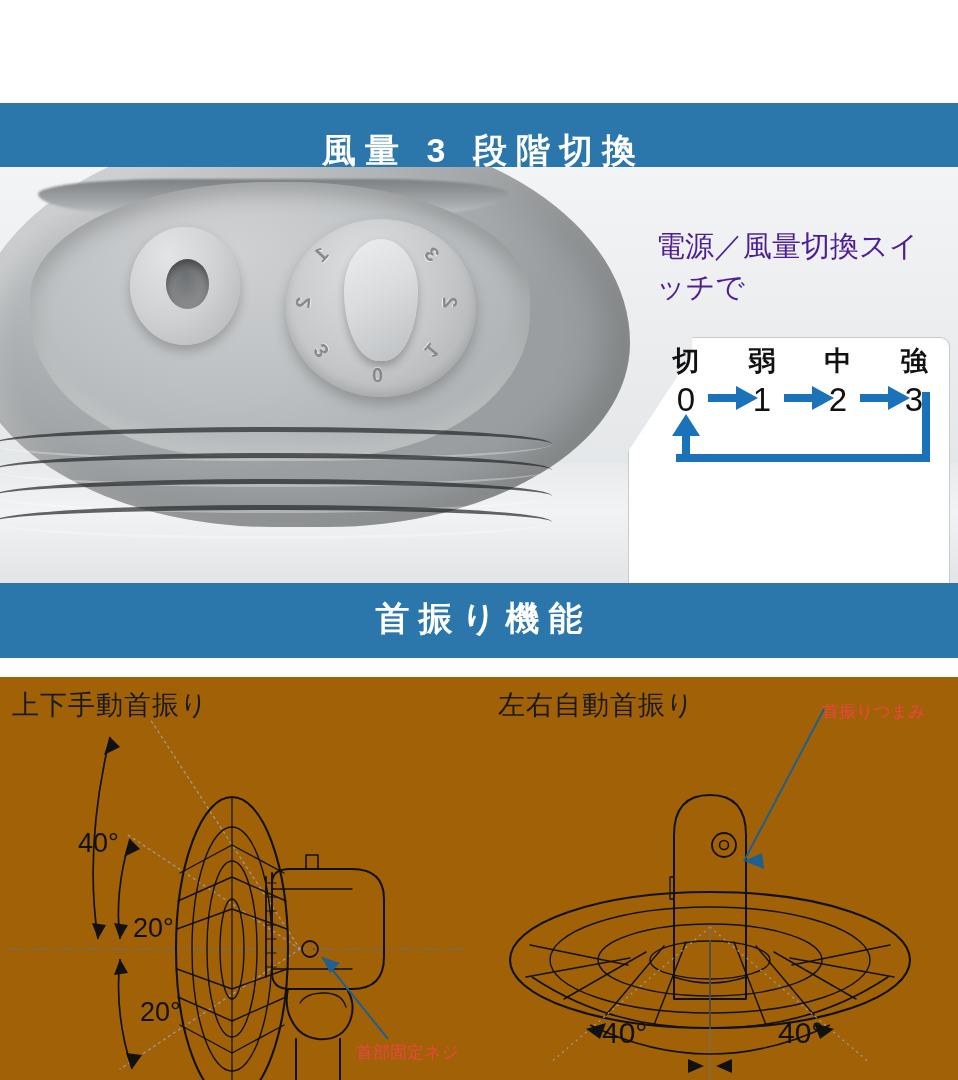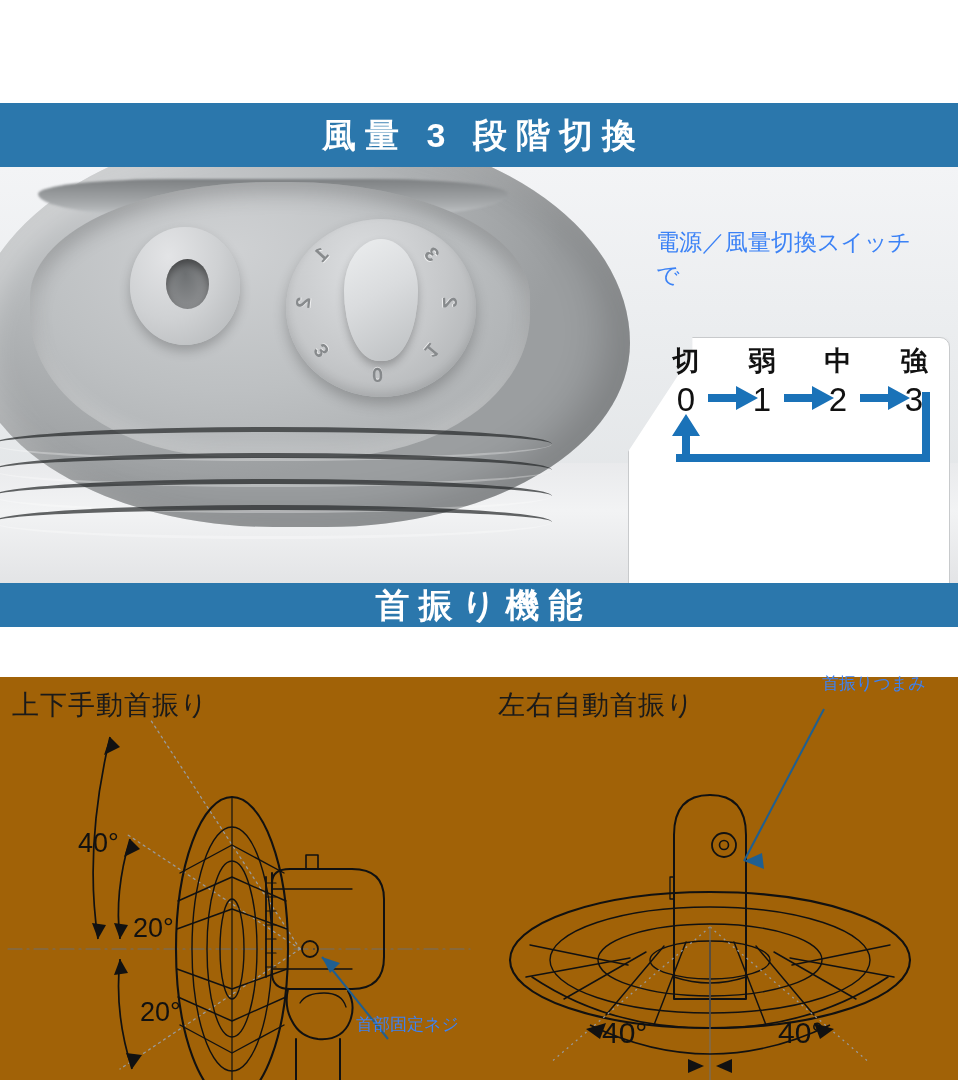--- a/index.html
+++ b/index.html
@@ -22,22 +22,22 @@
   }
   .banner-text {
     color: #ffffff;
     font-weight: bold;
     font-size: 34px;
     letter-spacing: 9px;
     text-indent: 9px;
     line-height: 1;
     white-space: nowrap;
   }
-  #banner-1 { top: 103px; height: 64px; }
-  #banner-2 { top: 583px; height: 44px; }
+  #banner-1 { top: 103px; height: 64px; align-items: flex-end; }
+  #banner-2 { top: 583px; height: 75px; font-family: Liberation Mono, monospace; }
 
   
   #section-airflow {
     position: absolute; left: 0; top: 167px; width: 958px; height: 416px;
     overflow: hidden;
   }
   .photo {
     position: absolute; left: 0; top: 0; width: 958px; height: 416px;
     background:
       linear-gradient(180deg, #f3f4f6 0%, #eceef0 34%, #dfe2e4 100%);
@@ -135,22 +135,22 @@
     box-shadow: 0 2px 5px rgba(0,0,0,.10);
     clip-path: polygon(0 28%, 20% 4%, 20% 0, 100% 0, 100% 100%, 20% 100%, 20% 96%, 0 72%);
   }
   .callout-inner {
     position: absolute; left: 628px; top: 170px;
     width: 320px; height: 408px;
   }
   .callout-para {
     position: absolute; left: 28px; top: 56px;
     width: 272px;
-    font-size: 23px; line-height: 1.42;
-    color: #3b82f6; letter-spacing: 0px;
+    font-size: 29px; line-height: 1.42;
+    color: #4c1d95; letter-spacing: 0px;
   }
   
   .flow { position: absolute; left: 22px; top: 178px; width: 288px; height: 130px; }
   .flow-jp {
     position: absolute; top: 0; width: 48px; text-align: center;
     font-size: 27px; font-weight: bold; color: #111; line-height: 1;
   }
   .flow-num {
     position: absolute; top: 35px; width: 48px; text-align: center;
     font-size: 33px; color: #111; line-height: 1;
@@ -166,21 +166,21 @@
     margin-top: 32px;
   }
   .diagram-title {
     position: absolute;
     font-size: 27px; color: #1a1a1a; letter-spacing: 1px; white-space: nowrap;
   }
   #title-vertical   { left: 12px;  top: 10px; }
   #title-horizontal { left: 498px; top: 10px; font-family: Liberation Mono, monospace; }
   .dia-svg { position: absolute; left: 0; top: 0; }
 
-  .note { position: absolute; color:#3b82f6; font-size: 17px; white-space: nowrap; }
+  .note { position: absolute; color:#ef4444; font-size: 17px; white-space: nowrap; margin-top: 28px; }
   #label-neck-screw { left: 356px; top: 1013px; }
   #label-osc-knob   { left: 822px; top: 672px; }
 </style>
 </head>
 <body>
 
 <div class="page">
 
   <div class="banner" id="banner-1">
     <div class="banner-text">風量 3 段階切換</div>

